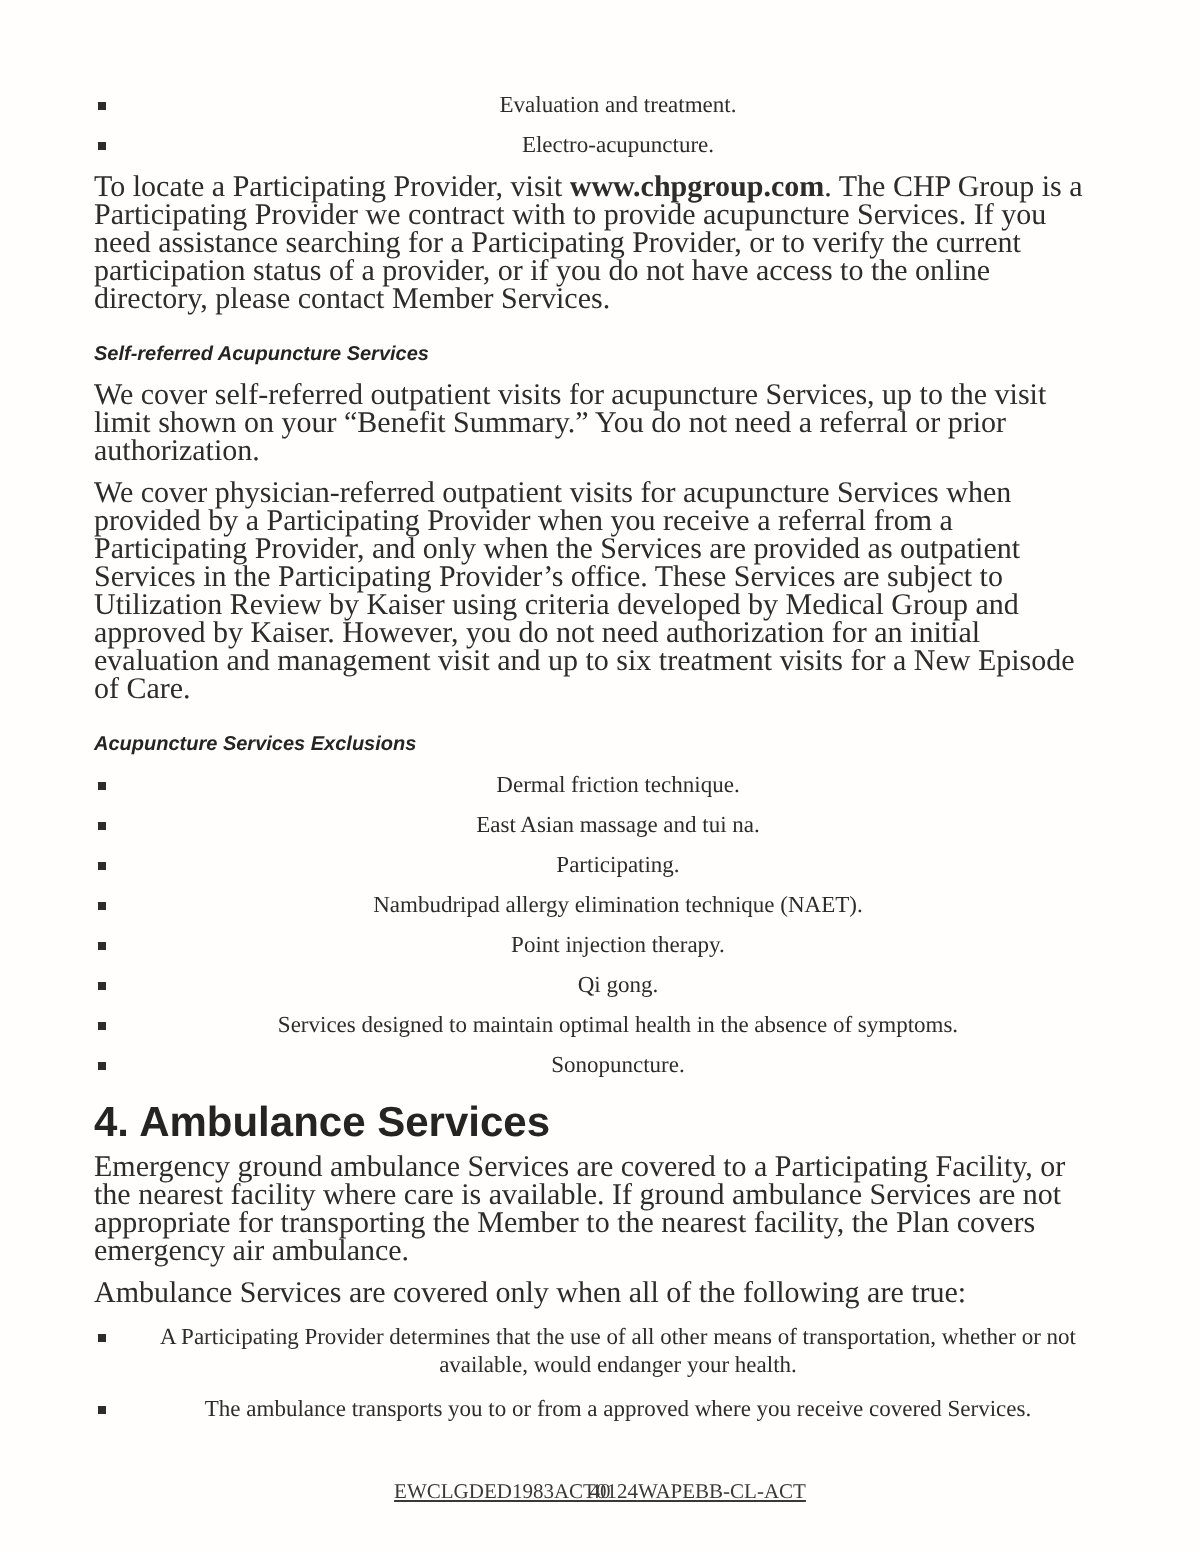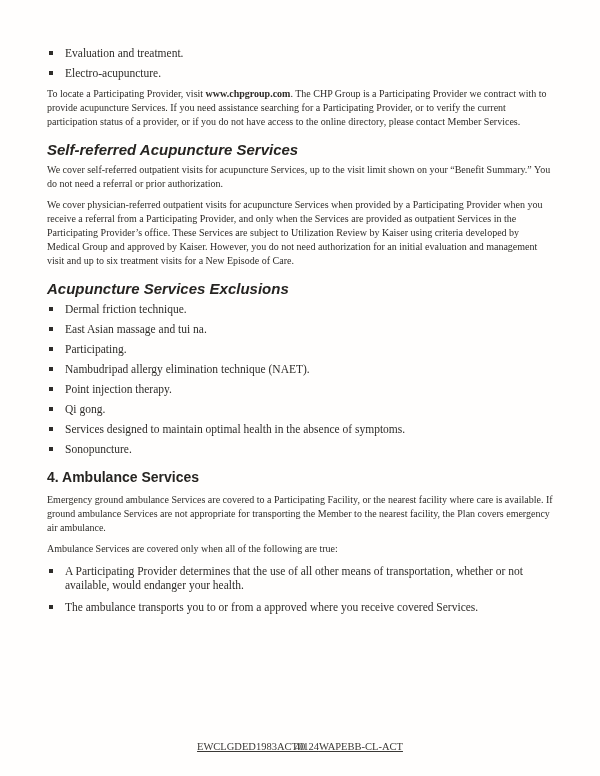--- a/index.html
+++ b/index.html
@@ -10,49 +10,49 @@
     color: #2e2c29;
     -webkit-font-smoothing: antialiased;
   }
   .page {
     position: relative;
     box-sizing: border-box;
     width: 600px; height: 776px;
     padding: 46px 47px 0 47px;
     background: #fffefd;
   }
-  p { margin: 0 0 7px 0; font-size: 10px; line-height: 14px; }
-  ul { list-style: none; margin: 0 0 7px 0; padding: 0; }
+  p { margin: 0 0 7px 0; font-size: 15px; line-height: 14px; }
+  ul { list-style: none; margin: 0 0 7px 0; padding: 0; text-align: center; }
   li {
     position: relative;
     padding-left: 18px;
     margin-bottom: 6px;
     font-size: 11.5px;
     line-height: 14px;
   }
   li.wide { margin-bottom: 8px; }
   .bullet-marker {
     position: absolute;
     left: 2px; top: 5px;
     width: 3.5px; height: 3.5px;
     background: #2e2c29;
   }
   h2.subhead {
     font-family: "Liberation Sans", sans-serif;
     font-style: italic;
     font-weight: bold;
-    font-size: 15px;
+    font-size: 10px;
     line-height: 16px;
     margin: 13px 0 5px 0;
     color: #262421;
   }
   h1.mainhead {
     font-family: "Liberation Sans", sans-serif;
     font-weight: bold;
-    font-size: 14px;
+    font-size: 21px;
     line-height: 19px;
     margin: 12px 0 6px 0;
     color: #262421;
   }
   .footer {
     position: absolute;
     left: 47px; right: 47px; bottom: 24px;
     display: flex;
     justify-content: center;
     align-items: baseline;

